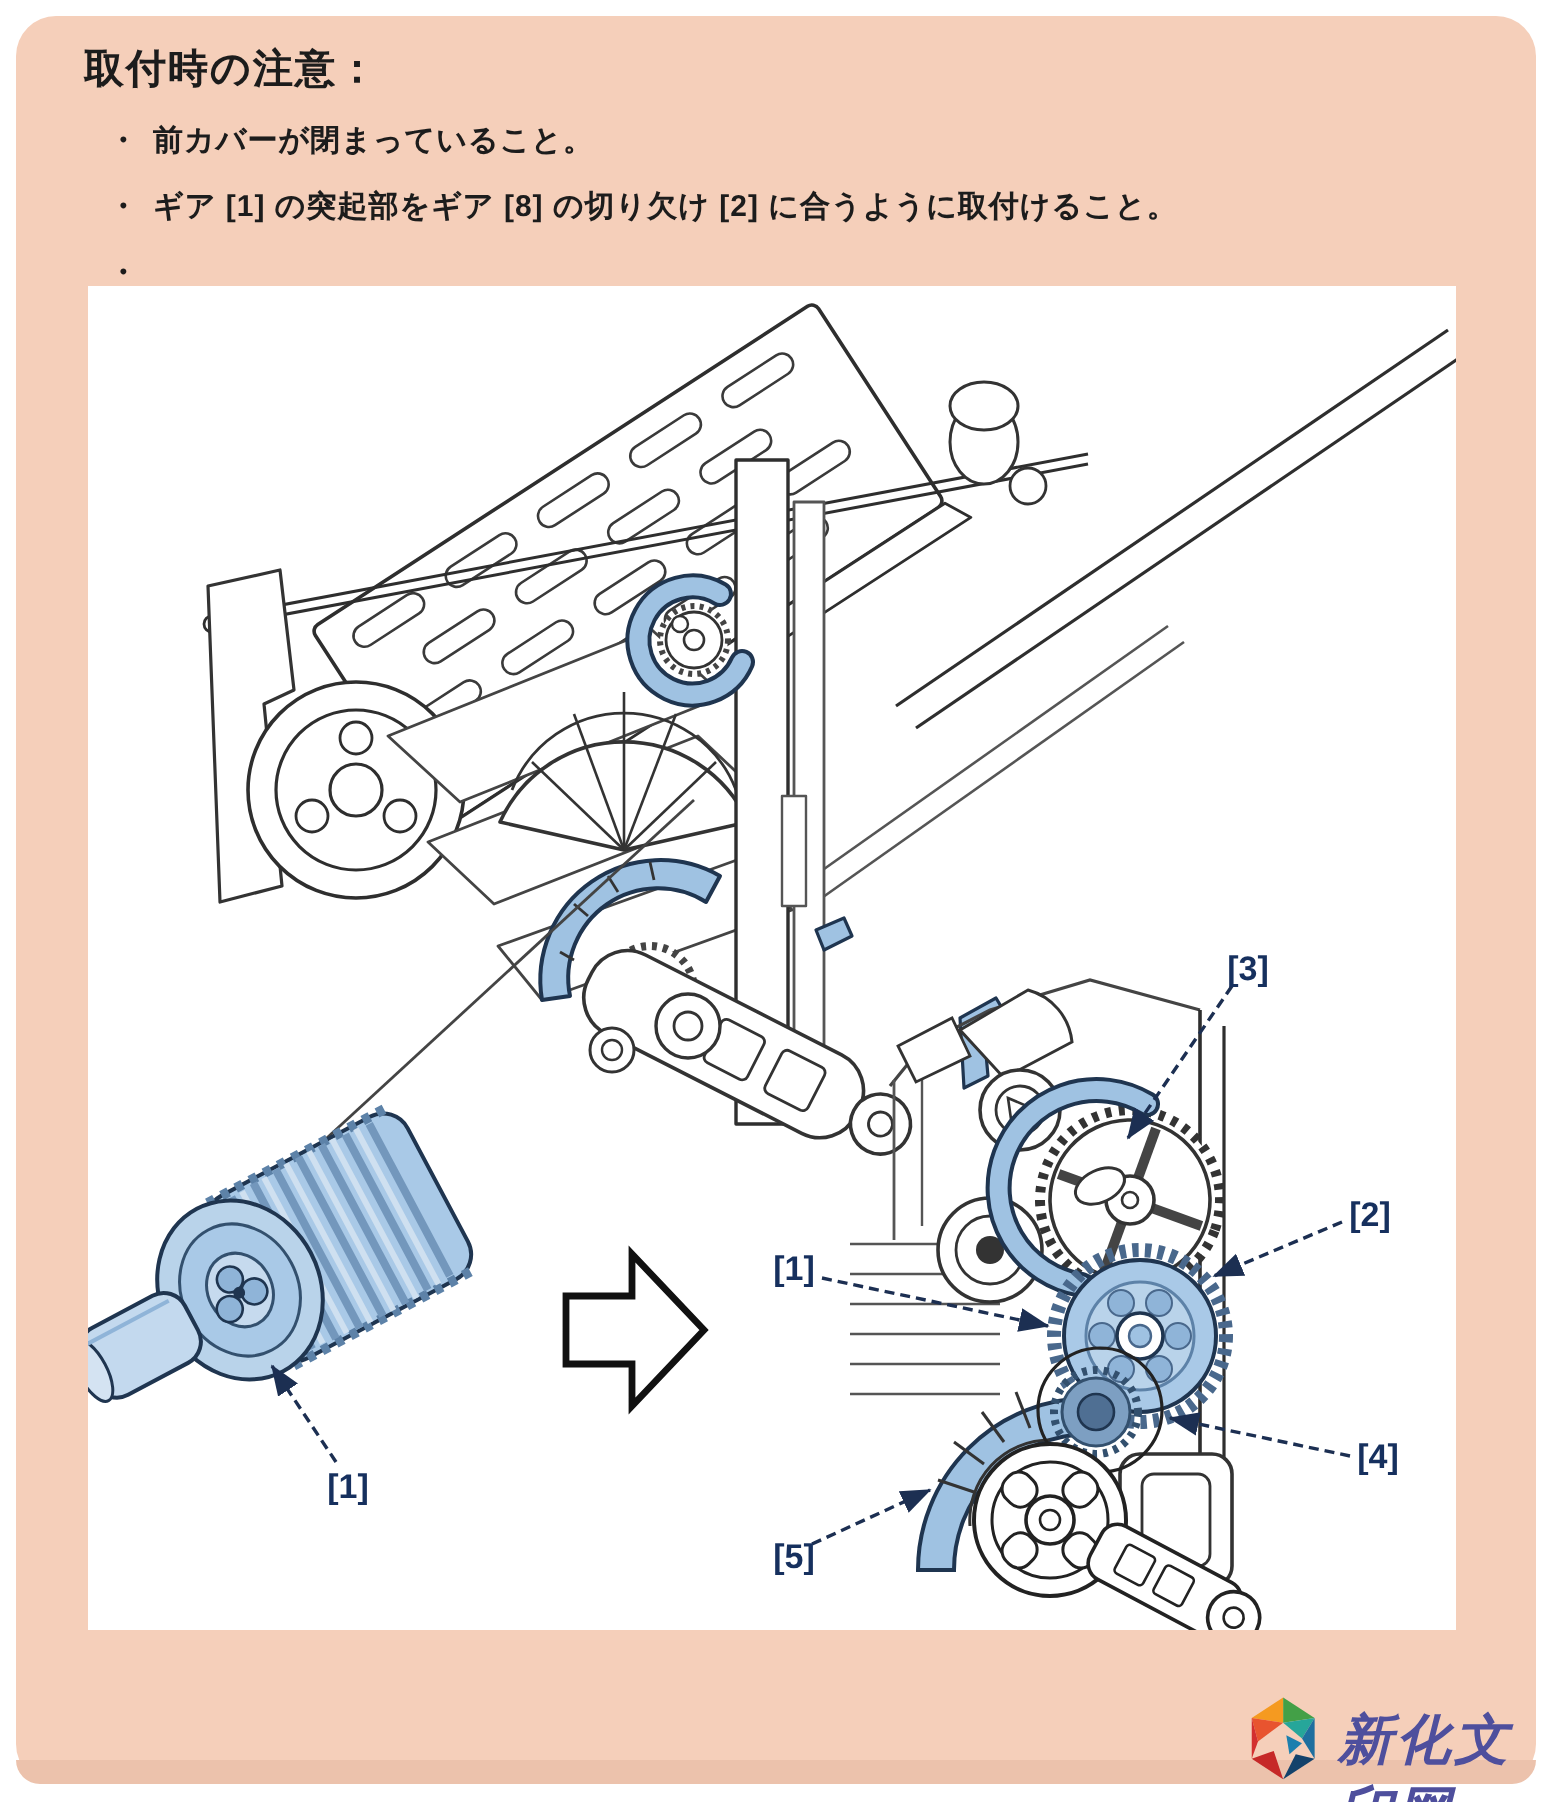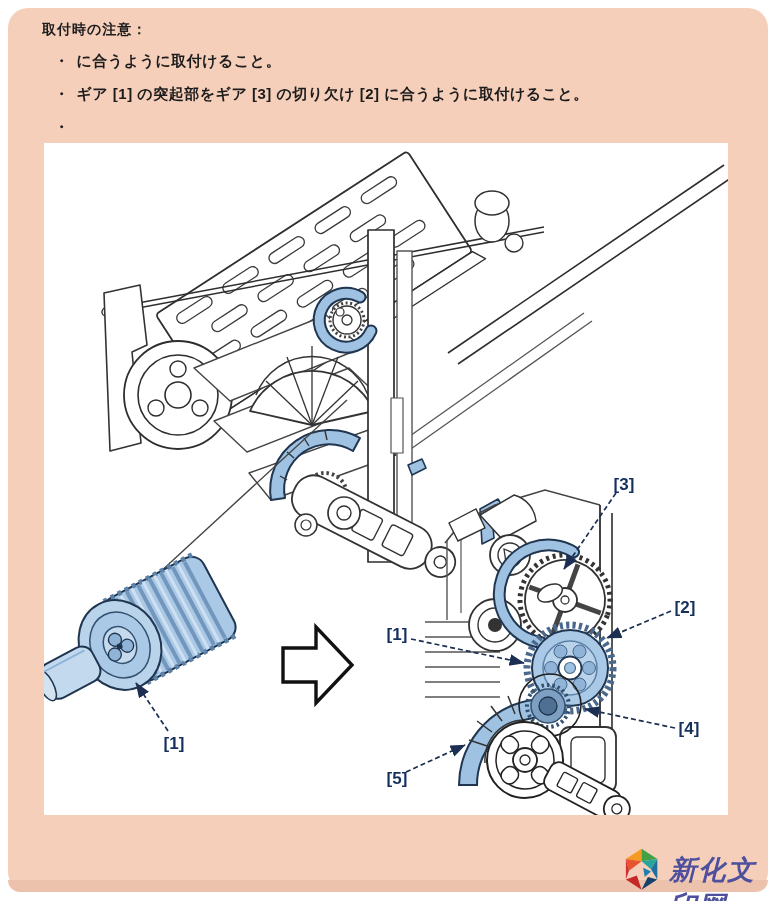--- a/index.html
+++ b/index.html
@@ -1,42 +1,42 @@
 <!DOCTYPE html>
 <html><head>
 <meta charset="utf-8">
 <style>
   html,body{margin:0;padding:0;background:#ffffff;}
   body{width:776px;height:901px;position:relative;font-family:"Liberation Sans",sans-serif;overflow:hidden;}
   .panel{position:absolute;left:8px;top:8px;width:760px;height:884px;background:#f5cfba;border-radius:20px;}
   .panel::after{content:"";position:absolute;left:0;right:0;bottom:0;height:12px;background:#ecc2ac;border-radius:0 0 20px 20px;}
   .notes{position:absolute;left:34px;top:13px;color:#1c1c1c;}
-  .notes-title{font-size:14px;font-weight:bold;letter-spacing:1px;}
+  .notes-title{font-size:20px;font-weight:bold;letter-spacing:1px;}
   .notes-list{list-style:none;margin:13px 0 0 0;padding:0 0 0 12px;}
   .notes-list li{display:flex;gap:7px;font-size:15px;font-weight:bold;margin-bottom:14px;letter-spacing:0.5px;}
   .bullet{flex:0 0 auto;}
   .canvas{position:absolute;left:36px;top:135px;width:684px;height:672px;background:#ffffff;}
   .watermark{position:absolute;left:618px;top:840px;display:flex;align-items:flex-start;}
   .wm-text{font-family:"DejaVu Serif",serif;font-style:italic;font-weight:bold;font-size:27px;color:#4e4f9d;letter-spacing:2px;margin:12px 0 0 4px;}
   svg text.callout{font-family:"Liberation Sans",sans-serif;font-size:17px;font-weight:bold;fill:#16305e;}
 </style>
 </head>
 <body>
 
 <div class="panel">
   <div class="notes">
     <div class="notes-title">取付時の注意：</div>
     <ul class="notes-list">
       <li>
         <span class="bullet">・</span>
-        <span>に合うように取付けること。</span>
+        <span>前カバーが閉まっていること。</span>
       </li>
       <li>
         <span class="bullet">・</span>
-        <span>ギア [1] の突起部をギア [3] の切り欠け [2] に合うように取付けること。</span>
+        <span>ギア [1] の突起部をギア [8] の切り欠け [2] に合うように取付けること。</span>
       </li>
       <li>
         <span class="bullet">・</span>
       </li>
     </ul>
   </div>
 
   <div class="canvas">
     <svg width="684" height="672" viewBox="0 0 684 672">
       <defs>

